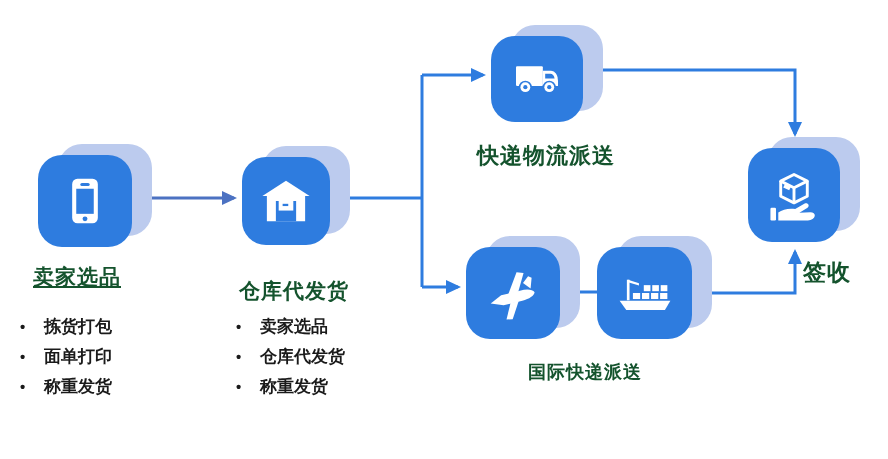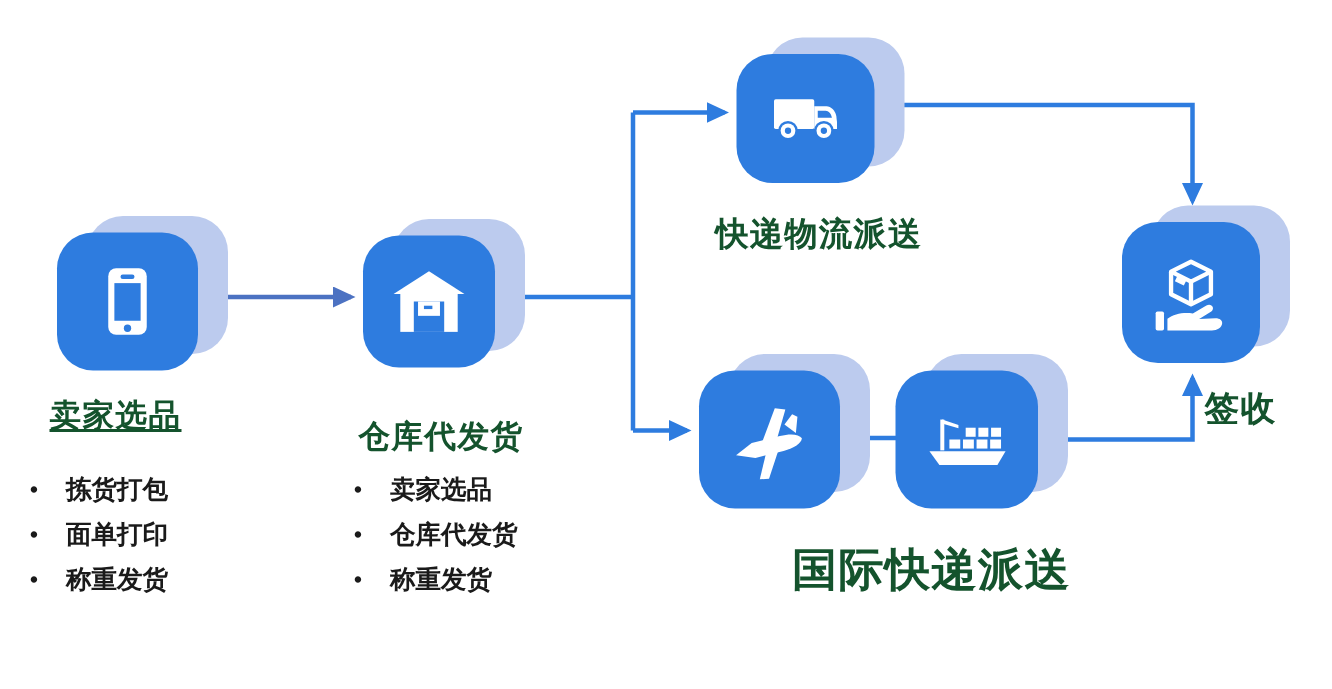--- a/index.html
+++ b/index.html
@@ -25,21 +25,21 @@
   #plane-shadow    {left:486px;top:236px;width:94px;height:92px;}
   #plane-box       {left:466px;top:247px;width:94px;height:92px;}
   #ship-shadow     {left:617px;top:236px;width:95px;height:92px;}
   #ship-box        {left:597px;top:247px;width:95px;height:92px;}
   #receipt-shadow  {left:768px;top:137px;width:92px;height:94px;}
   #receipt-box     {left:748px;top:148px;width:92px;height:94px;}
   
   #seller-label   {left:33px; top:263px;text-decoration:underline;}
   #warehouse-label{left:239px;top:277px;}
   #express-label  {left:477px;top:141px;font-size:22px;}
-  #intl-label     {left:528px;top:360px;font-size:30px;}
+  #intl-label     {left:528px;top:360px;font-size:18px;}
   #receipt-label  {left:803px;top:257px;font-size:23px;font-family:Liberation Serif, serif;}
   #seller-bullets   {left:20px; top:311px;}
   #warehouse-bullets{left:236px;top:311px;}
 </style>
 </head>
 <body>
 
 <div class="canvas">
 
   <svg class="connectors" width="888" height="459" viewBox="0 0 888 459">

